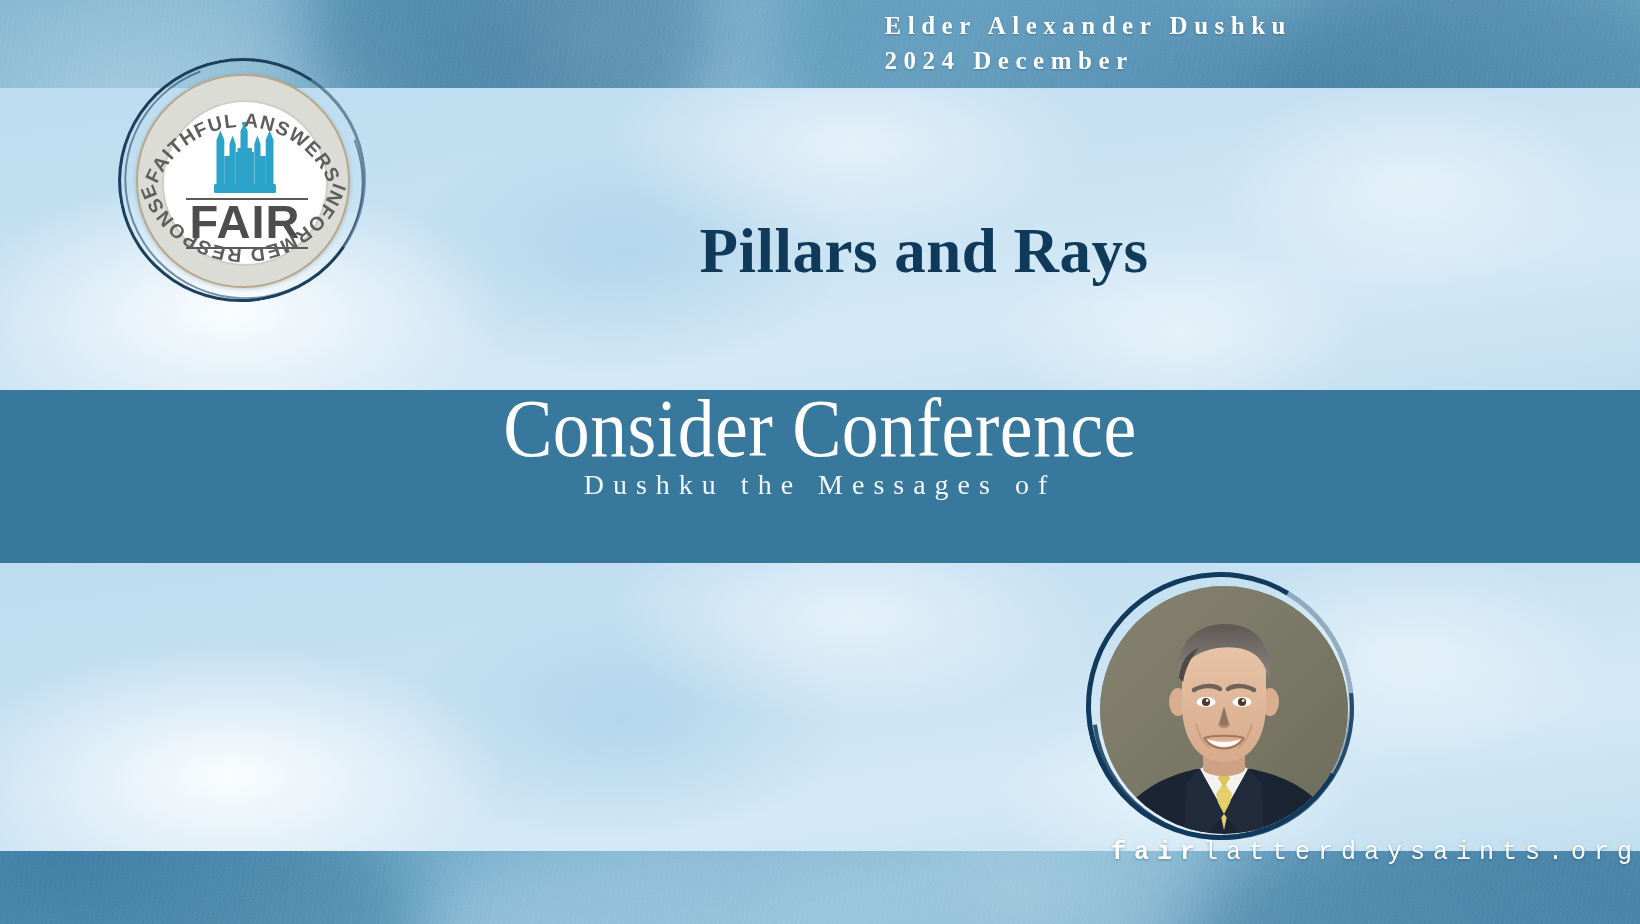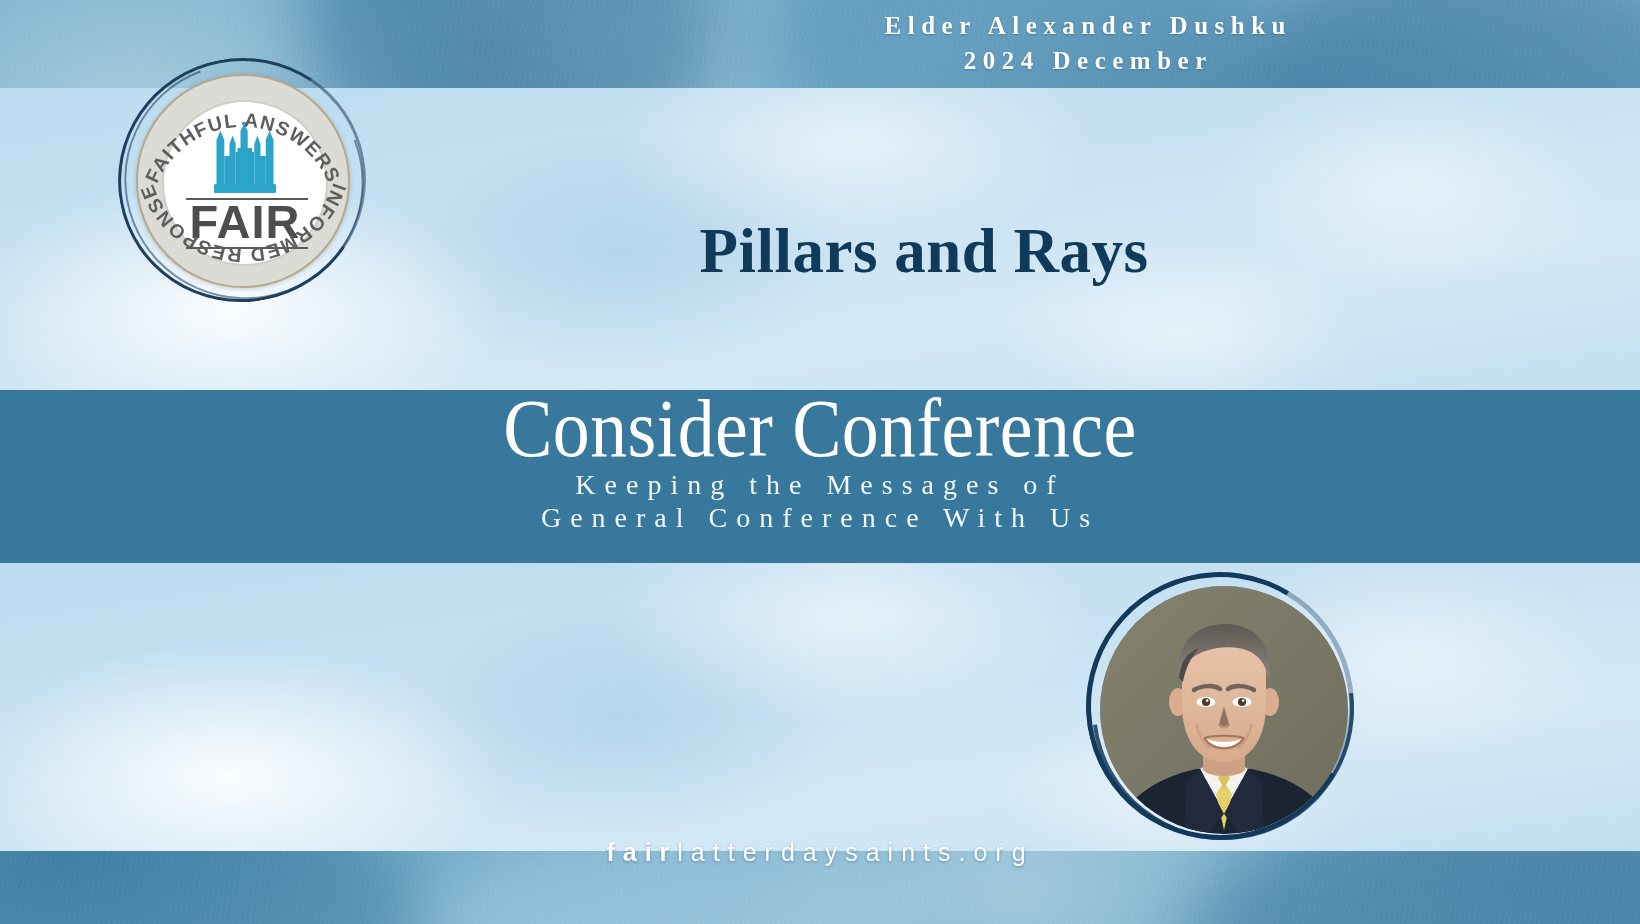--- a/index.html
+++ b/index.html
@@ -80,21 +80,21 @@
     width: 1640px;
     height: 173px;
     background: #37789c;
   }
 
   
   .header-meta {
     position: absolute;
     right: 348px;
     top: 8px;
-    text-align: center;
+    text-align: left;
     color: #ffffff;
     font-family: "Liberation Serif", "DejaVu Serif", serif;
     font-weight: 700;
     font-size: 25px;
     letter-spacing: 6.5px;
     line-height: 35px;
     text-shadow: 0 1px 2px rgba(20,60,90,.35);
   }
 
   
@@ -277,22 +277,22 @@
     overflow: hidden;
     background: #7e7c6e;
   }
 
   
   .footer-url {
     position: absolute;
     left: 0;
     top: 838px;
     width: 1640px;
-    text-align: center;
-    font-family: Liberation Sans, sans-serif;
+    text-align: right;
+    font-family: Liberation Mono, monospace;
     font-size: 25px;
     letter-spacing: 8px;
     color: #ffffff;
     text-shadow: 0 1px 3px rgba(20,60,90,.40);
   }
   .footer-url .brand { font-weight: 700; }
   .footer-url .domain { font-weight: 400; }
 </style>
 </head>
 <body>
@@ -359,22 +359,21 @@
       <text>
         <textPath href="#arcBot" startOffset="50%" text-anchor="middle" id="arcBotText">INFORMED RESPONSE</textPath>
       </text>
     </svg>
   </div>
 
   <div class="main-title">Pillars and Rays</div>
 
   <div class="series-title">Consider Conference</div>
   <div class="series-sub">
-    <div>Keeping the Messages of</div>
-    <div>General Conference With Us</div>
+    <div>Dushku the Messages of</div>
   </div>
 
   <div class="portrait-wrap">
     <div class="portrait-sketch"></div>
     <div class="portrait-sketch2"></div>
     <div class="portrait-photo">
       <svg width="248" height="248" viewBox="0 0 248 248">
         <defs>
           <clipPath id="pclip">
               <circle cx="124" cy="124" r="124"></circle>

